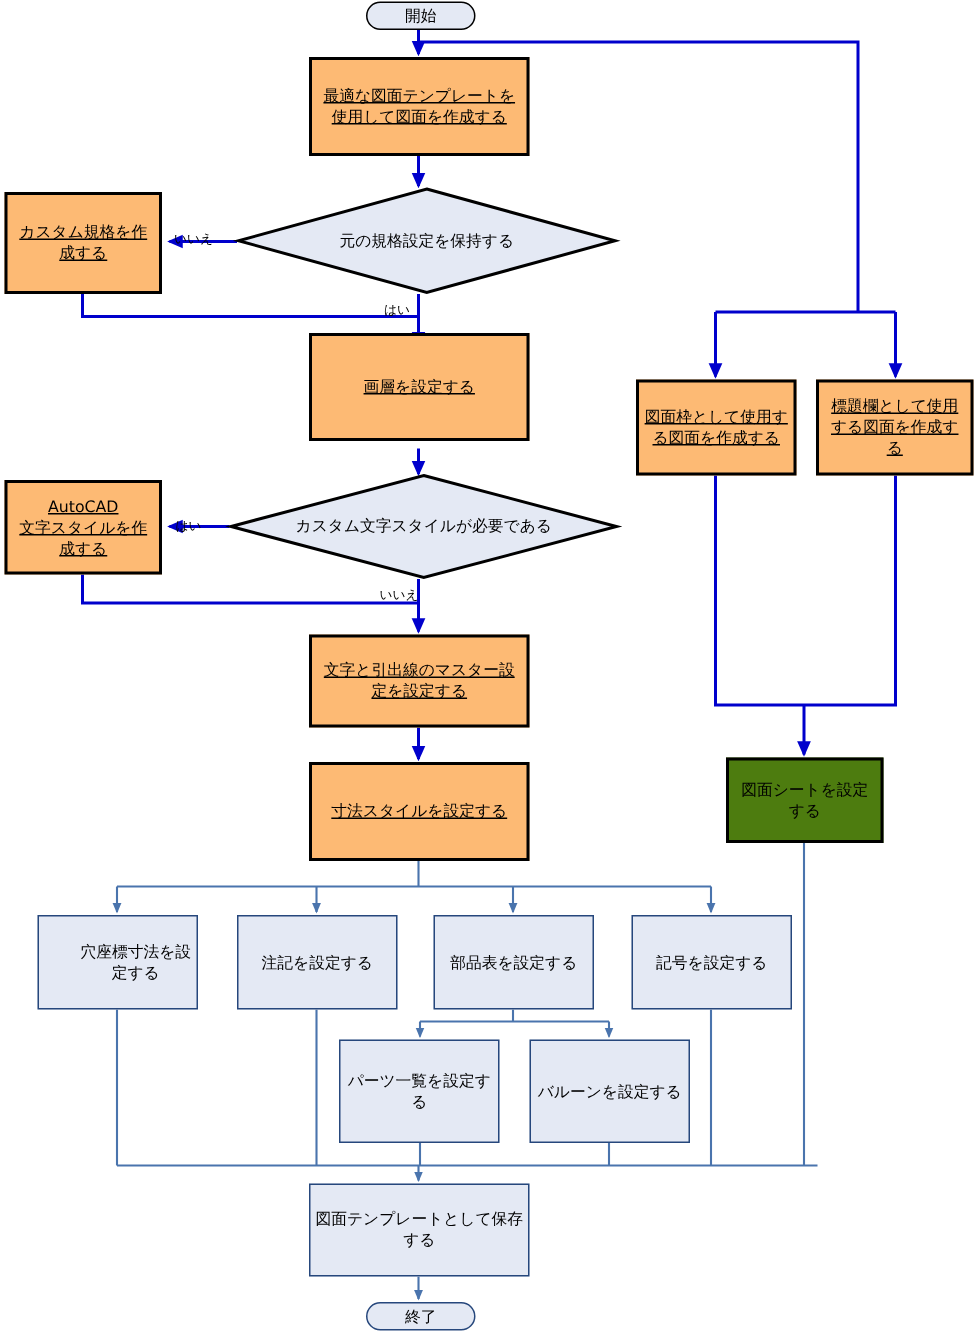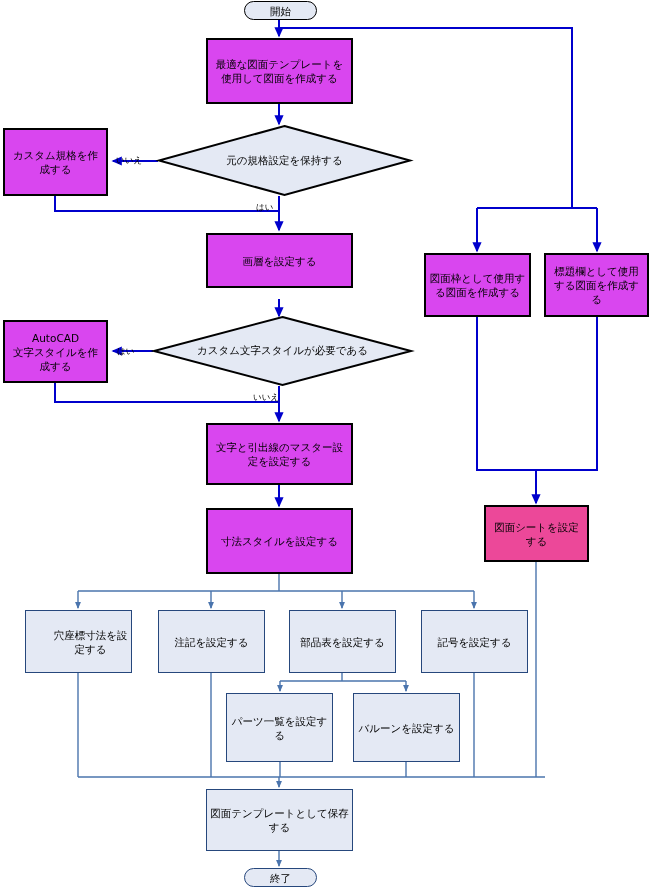--- a/index.html
+++ b/index.html
@@ -29,30 +29,31 @@
     align-items: center;
     justify-content: center;
     text-align: center;
     font-size: 10.5px;
     line-height: 14px;
     color: #000000;
     z-index: 5;
   }
   
   .proc-dark {
-    background: #d946ef;
+    background: #fdba74;
     border: 2px solid #000000;
+    text-decoration: underline;
   }
   
   .proc-light {
     background: #e4e9f4;
     border: 1px solid #26477c;
   }
   .proc-yellow {
-    background: #ec4899;
+    background: #4d7c0f;
     border: 2px solid #000000;
   }
   .terminator {
     background: #e4e9f4;
     border: 1.5px solid #000000;
     border-radius: 12px;
     font-size: 10.5px;
   }
   .diamond-wrap {
     position: absolute;
@@ -186,21 +187,21 @@
     <span>カスタム規格を作成する</span>
   </div>
 
   <div class="edge-label" style="left:116px; top:155px;">
     <span>いいえ</span>
   </div>
   <div class="edge-label" style="left:256px; top:202px;">
     <span>はい</span>
   </div>
 
-  <div class="node proc-dark" style="left:206px; top:233px; width:147px; height:55px;">
+  <div class="node proc-dark" style="left:206px; top:222px; width:147px; height:72px;">
     <span>画層を設定する</span>
   </div>
 
   <div class="diamond-wrap" style="left:153px; top:316px; width:259px; height:70px;">
     <svg width="259" height="70" viewBox="0 0 259 70">
       <polygon points="129.5,1 258,35 129.5,69 1,35" fill="#e4e9f4" stroke="#000000" stroke-width="2"></polygon>
     </svg>
     <div class="diamond-label">カスタム文字スタイルが必要である</div>
   </div>
 

